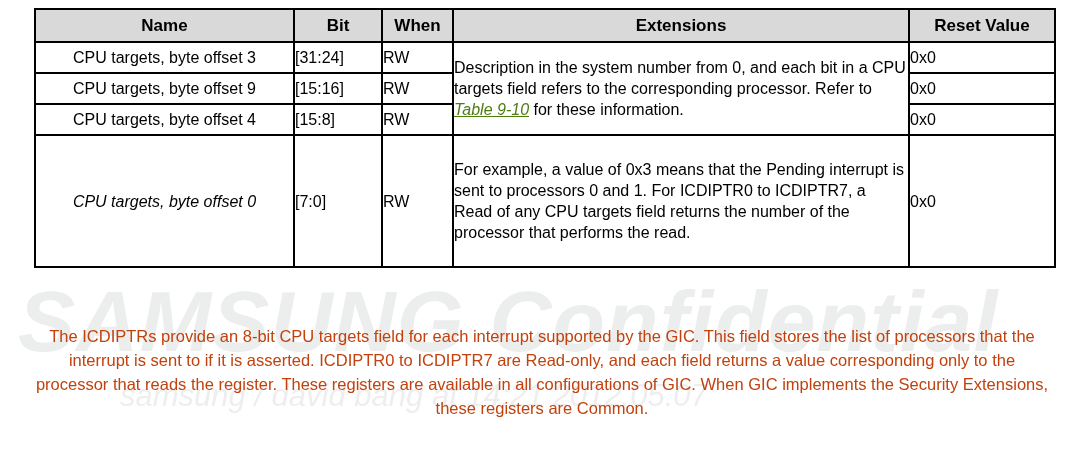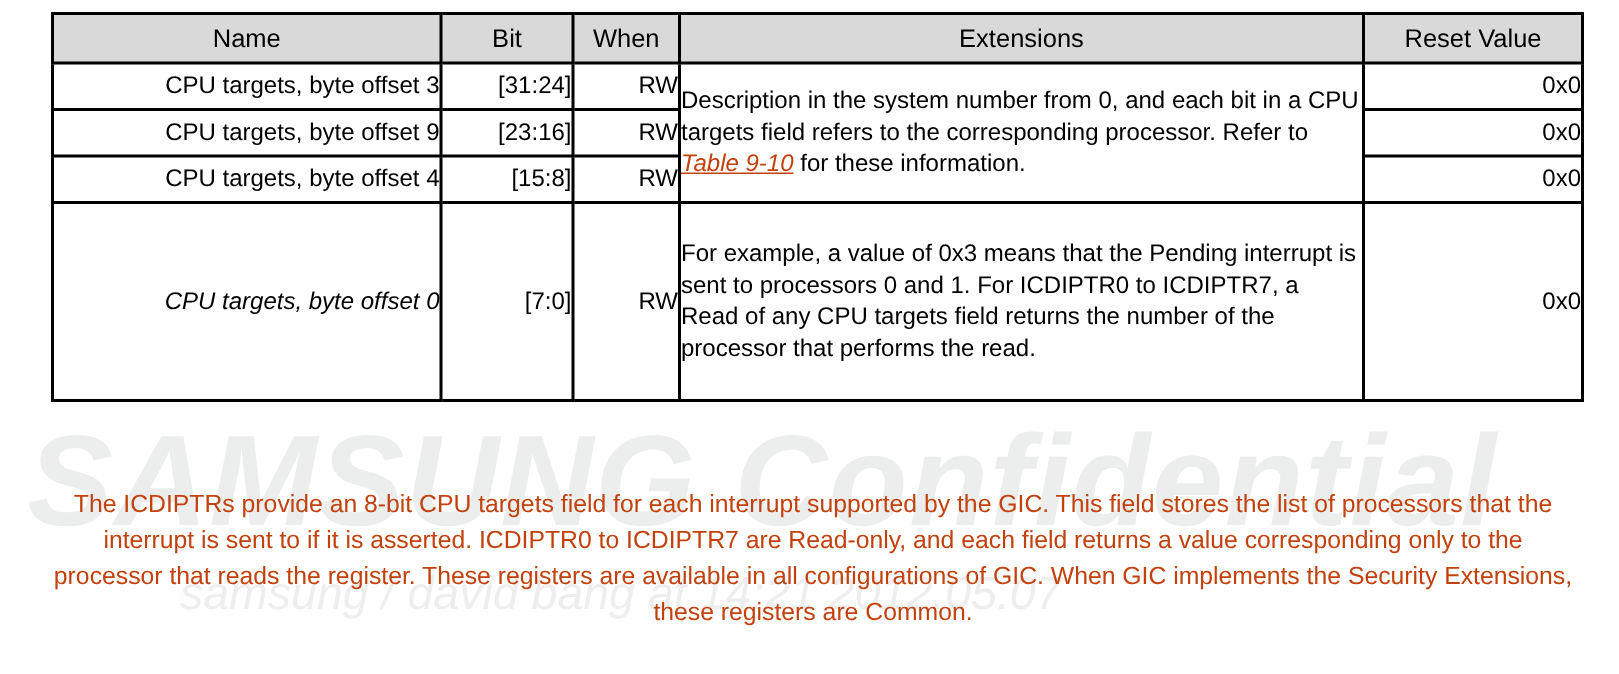--- a/index.html
+++ b/index.html
@@ -73,46 +73,46 @@
   }
   table.reg th, table.reg td {
     border: 2px solid #000000;
     padding: 0;
     vertical-align: middle;
     font-size: 16px;
     line-height: 21px;
   }
   table.reg th {
     background: #d9d9d9;
-    font-weight: normal;
+    font-weight: bold;
     text-align: center;
     height: 31px;
     font-size: 17px;
   }
   td.c-name {
-    text-align: right;
+    text-align: center;
     padding: 3px 0 3px 9px;
     height: 29px;
     border-radius: 10px;
   }
   td.c-bit, td.c-type, td.c-reset {
-    text-align: right;
+    text-align: left;
     height: 29px;
   }
   td.c-desc {
     text-align: left;
     padding: 7px 10px 7px 11px;
     vertical-align: top;
   }
   td.c-desc p {
     margin: 0;
   }
   td.tall-name { height: 130px; font-style: italic; }
   a.xref {
-    color: #c2410c;
+    color: #4d7c0f;
     font-style: italic;
     text-decoration: underline;
   }
 
   
   .body-para {
     position: absolute;
     left: 32px;
     top: 324px;
     width: 1020px;
@@ -158,21 +158,21 @@
         <td class="c-name">CPU targets, byte offset 3</td>
         <td class="c-bit">[31:24]</td>
         <td class="c-type">RW</td>
         <td class="c-desc" rowspan="3">
           <p><span>Description in the system number from 0, and each bit in a CPU targets field refers to the corresponding processor. Refer to </span><a class="xref" href="#">Table 9-10</a><span> for these information.</span></p>
         </td>
         <td class="c-reset">0x0</td>
       </tr>
       <tr>
         <td class="c-name">CPU targets, byte offset 9</td>
-        <td class="c-bit">[23:16]</td>
+        <td class="c-bit">[15:16]</td>
         <td class="c-type">RW</td>
         <td class="c-reset">0x0</td>
       </tr>
       <tr>
         <td class="c-name">CPU targets, byte offset 4</td>
         <td class="c-bit">[15:8]</td>
         <td class="c-type">RW</td>
         <td class="c-reset">0x0</td>
       </tr>
       <tr>

